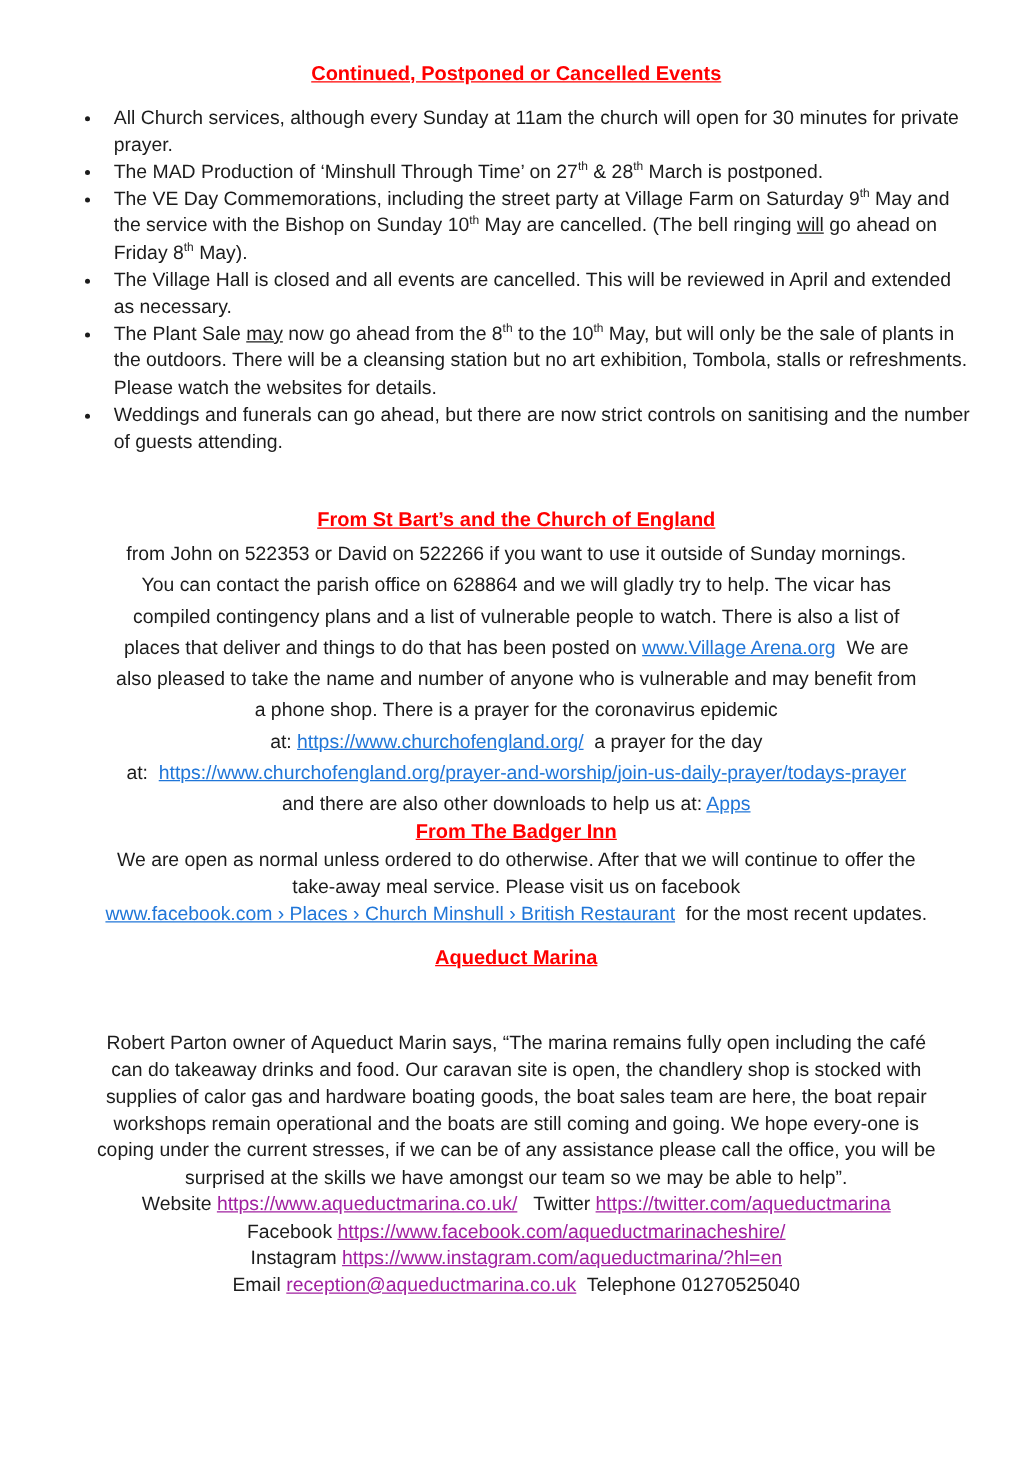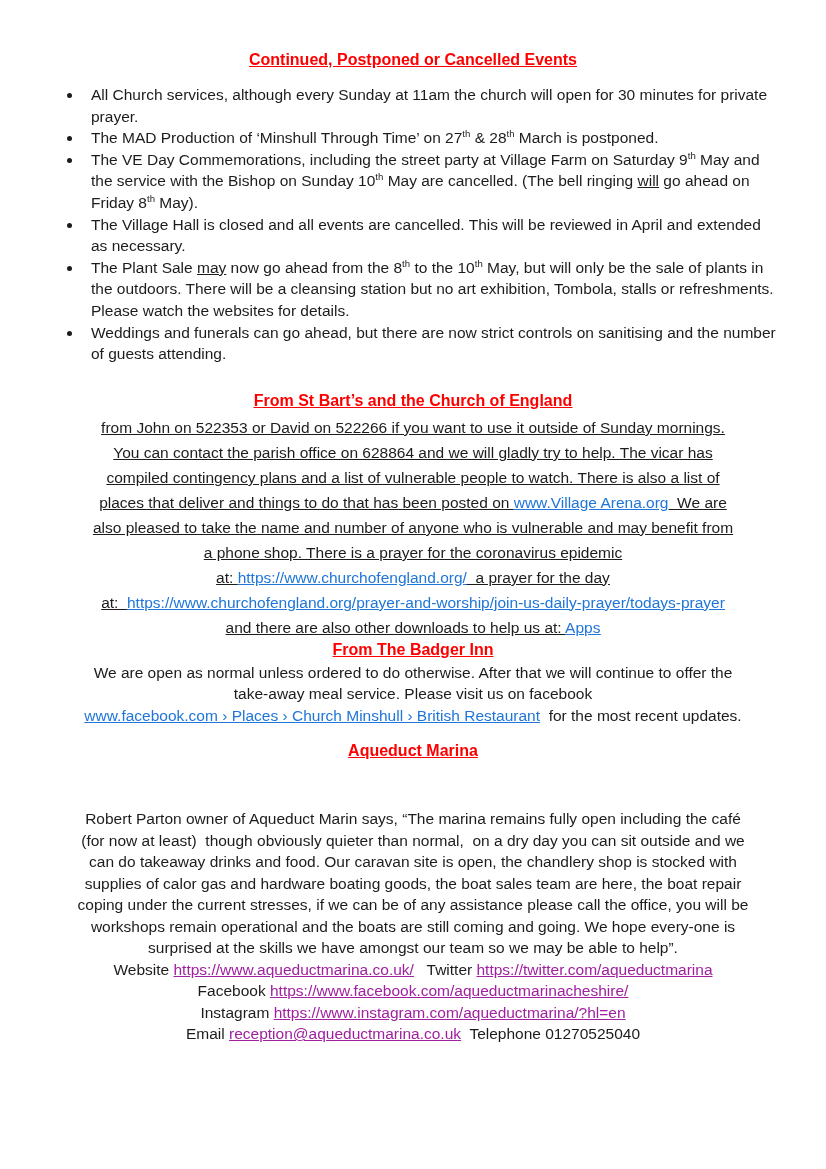--- a/index.html
+++ b/index.html
@@ -41,21 +41,21 @@
   ul.bullet-list{
     list-style:disc;
     padding-left:39px;
     padding-right:4px;
     line-height:21.6px;
   }
   ul.bullet-list li{
     padding-left:8px;
   }
   
-  .sec-stbarts{margin-top:26px;text-decoration:underline;}
+  .sec-stbarts{margin-top:42px;}
   .sec-stbarts h2{margin-bottom:5px;}
   .sec-stbarts .para{line-height:25px;}
   
   .sec-badger{}
   .sec-badger h2{margin-bottom:3px;}
   .sec-badger .para{line-height:21.5px;}
   
   .sec-marina{margin-top:15px;}
   .sec-marina h2{margin-bottom:3px;}
   .sec-marina .para{line-height:21.5px;margin-left:-16px;margin-right:-16px;margin-top:48px;}
@@ -113,25 +113,24 @@
           <div class="line"><span>We are open as normal unless ordered to do otherwise. After that we will continue to offer the</span></div>
           <div class="line"><span>take-away meal service. Please visit us on facebook</span></div>
           <div class="line"><a class="link link-blue">www.facebook.com › Places › Church Minshull › British Restaurant</a><span>&nbsp; for the most recent updates.</span></div>
         </div>
     </section>
 
     <section class="sec-marina">
       <h2 class="section-heading">Aqueduct Marina</h2>
       <div class="para">
           <div class="line"><span>Robert Parton owner of Aqueduct Marin says, “The marina remains fully open including the café</span></div>
-          <div class="line"><span>(for now at least)&nbsp; though obviously quieter than normal,&nbsp; on a dry day you can sit outside and we</span></div>
           <div class="line"><span>can do takeaway drinks and food. Our caravan site is open, the chandlery shop is stocked with</span></div>
           <div class="line"><span>supplies of calor gas and hardware boating goods, the boat sales team are here, the boat repair</span></div>
+          <div class="line"><span>workshops remain operational and the boats are still coming and going. We hope every-one is</span></div>
           <div class="line"><span>coping under the current stresses, if we can be of any assistance please call the office, you will be</span></div>
-          <div class="line"><span>workshops remain operational and the boats are still coming and going. We hope every-one is</span></div>
           <div class="line"><span>surprised at the skills we have amongst our team so we may be able to help”.</span></div>
           <div class="line"><span>Website </span><a class="link link-purple">https://www.aqueductmarina.co.uk/</a><span>&nbsp;&nbsp; Twitter </span><a class="link link-purple">https://twitter.com/aqueductmarina</a></div>
           <div class="line"><span>Facebook </span><a class="link link-purple">https://www.facebook.com/aqueductmarinacheshire/</a></div>
           <div class="line"><span>Instagram </span><a class="link link-purple">https://www.instagram.com/aqueductmarina/?hl=en</a></div>
           <div class="line"><span>Email </span><a class="link link-purple">reception@aqueductmarina.co.uk</a><span>&nbsp; Telephone 01270525040</span></div>
         </div>
     </section>
 
   </div>
 </div>

